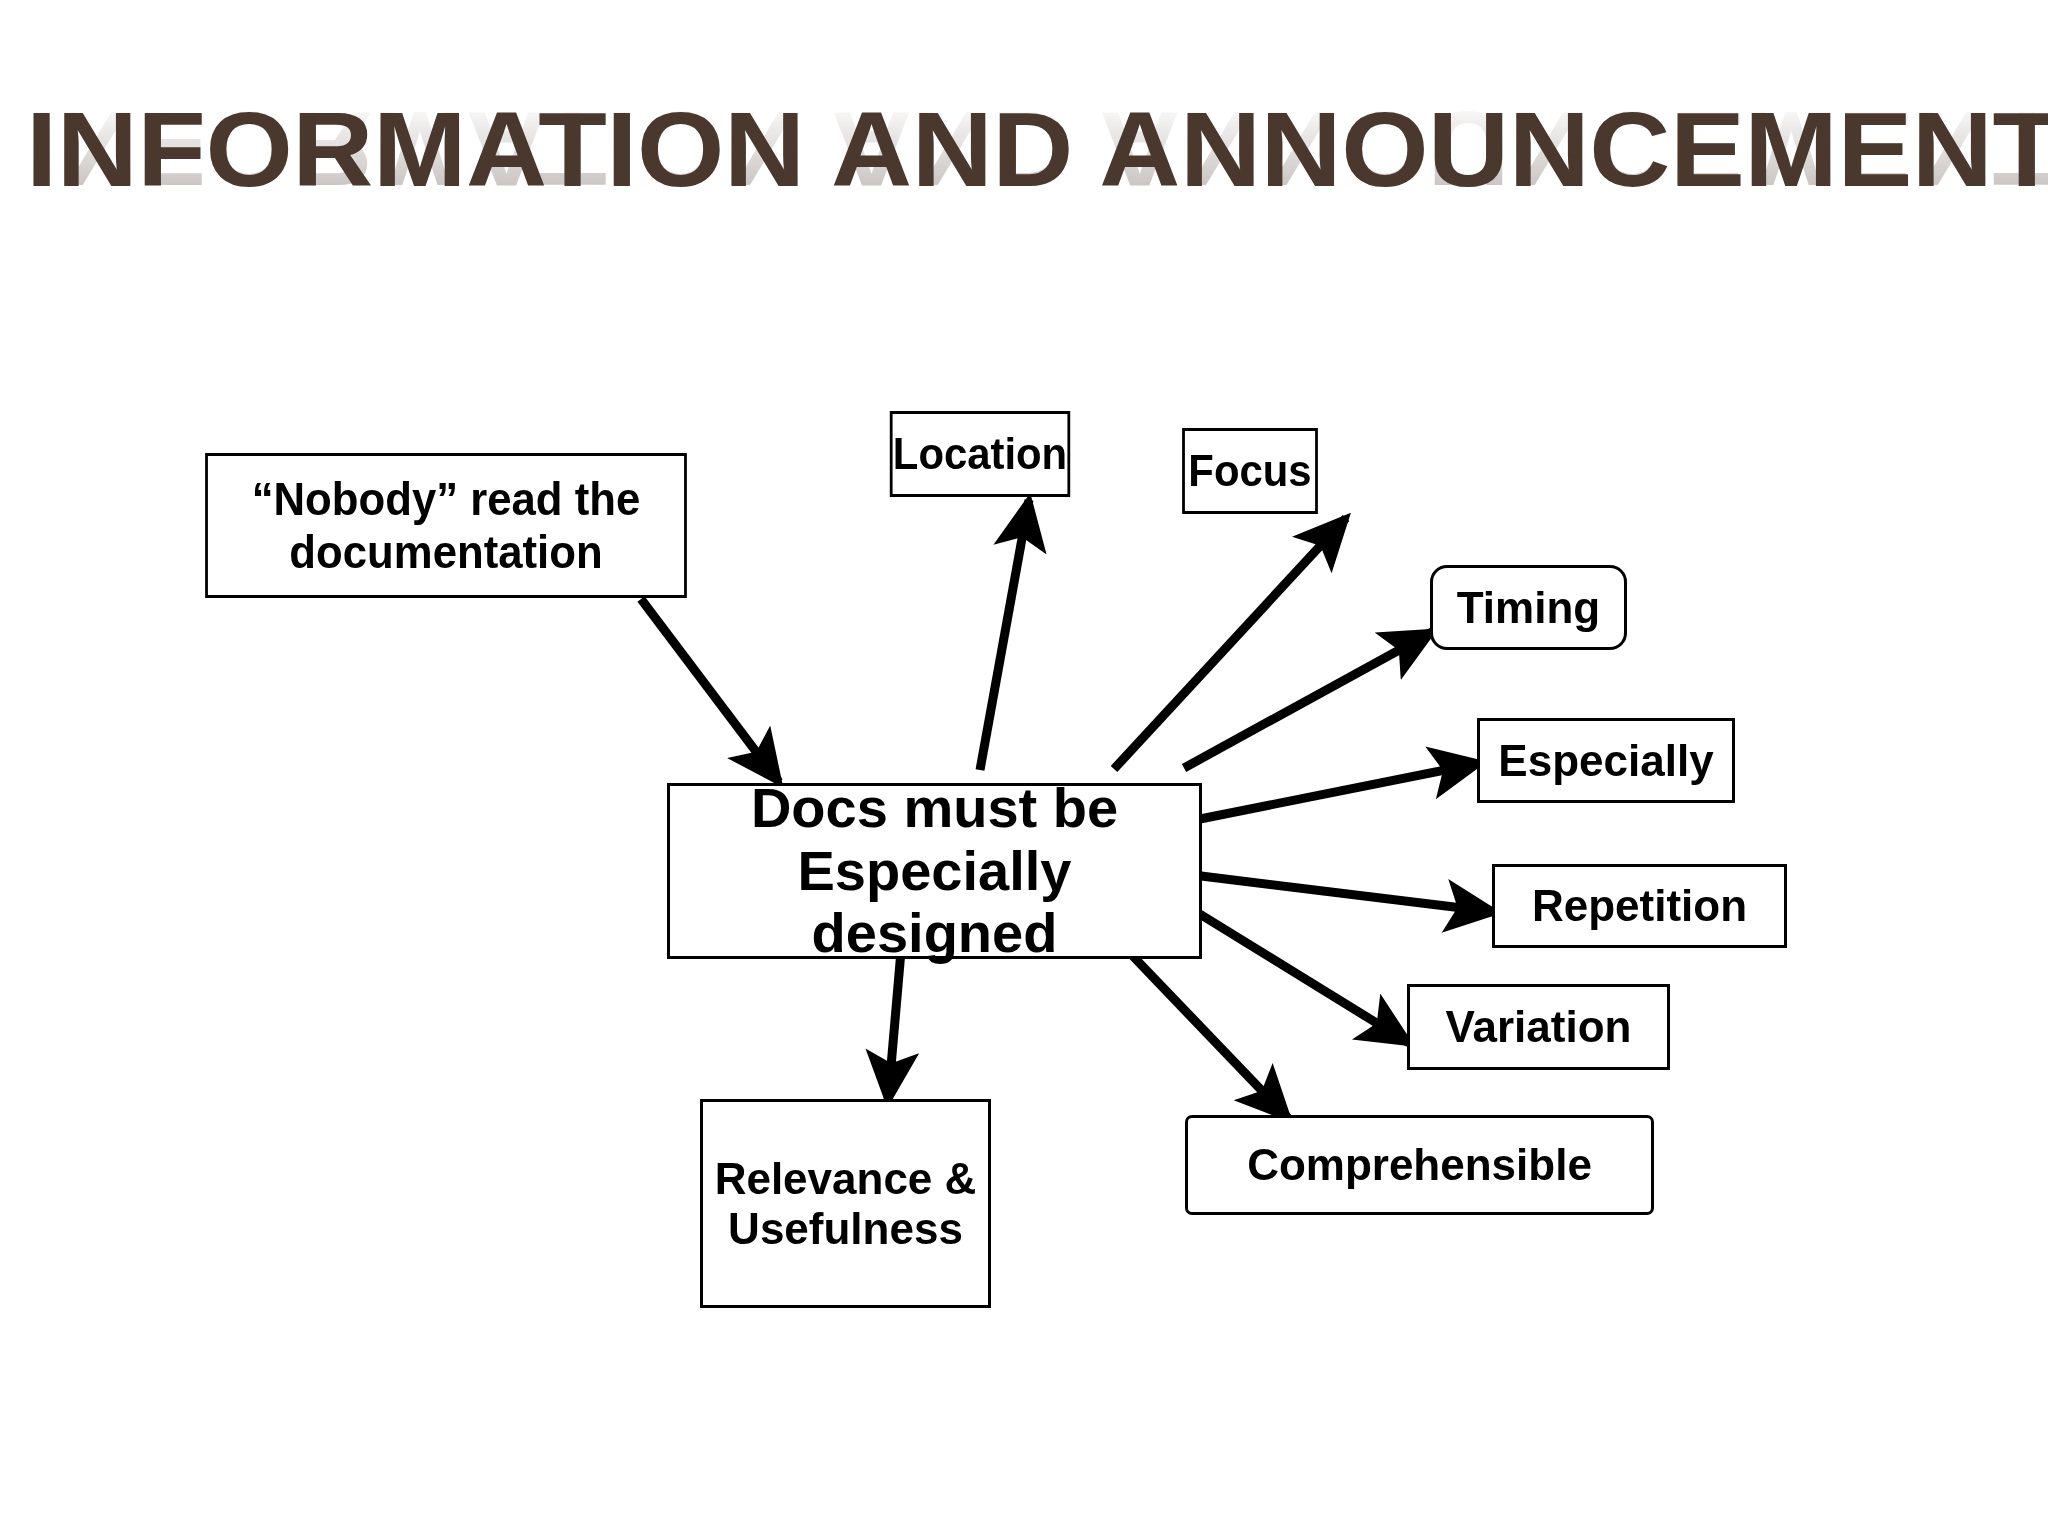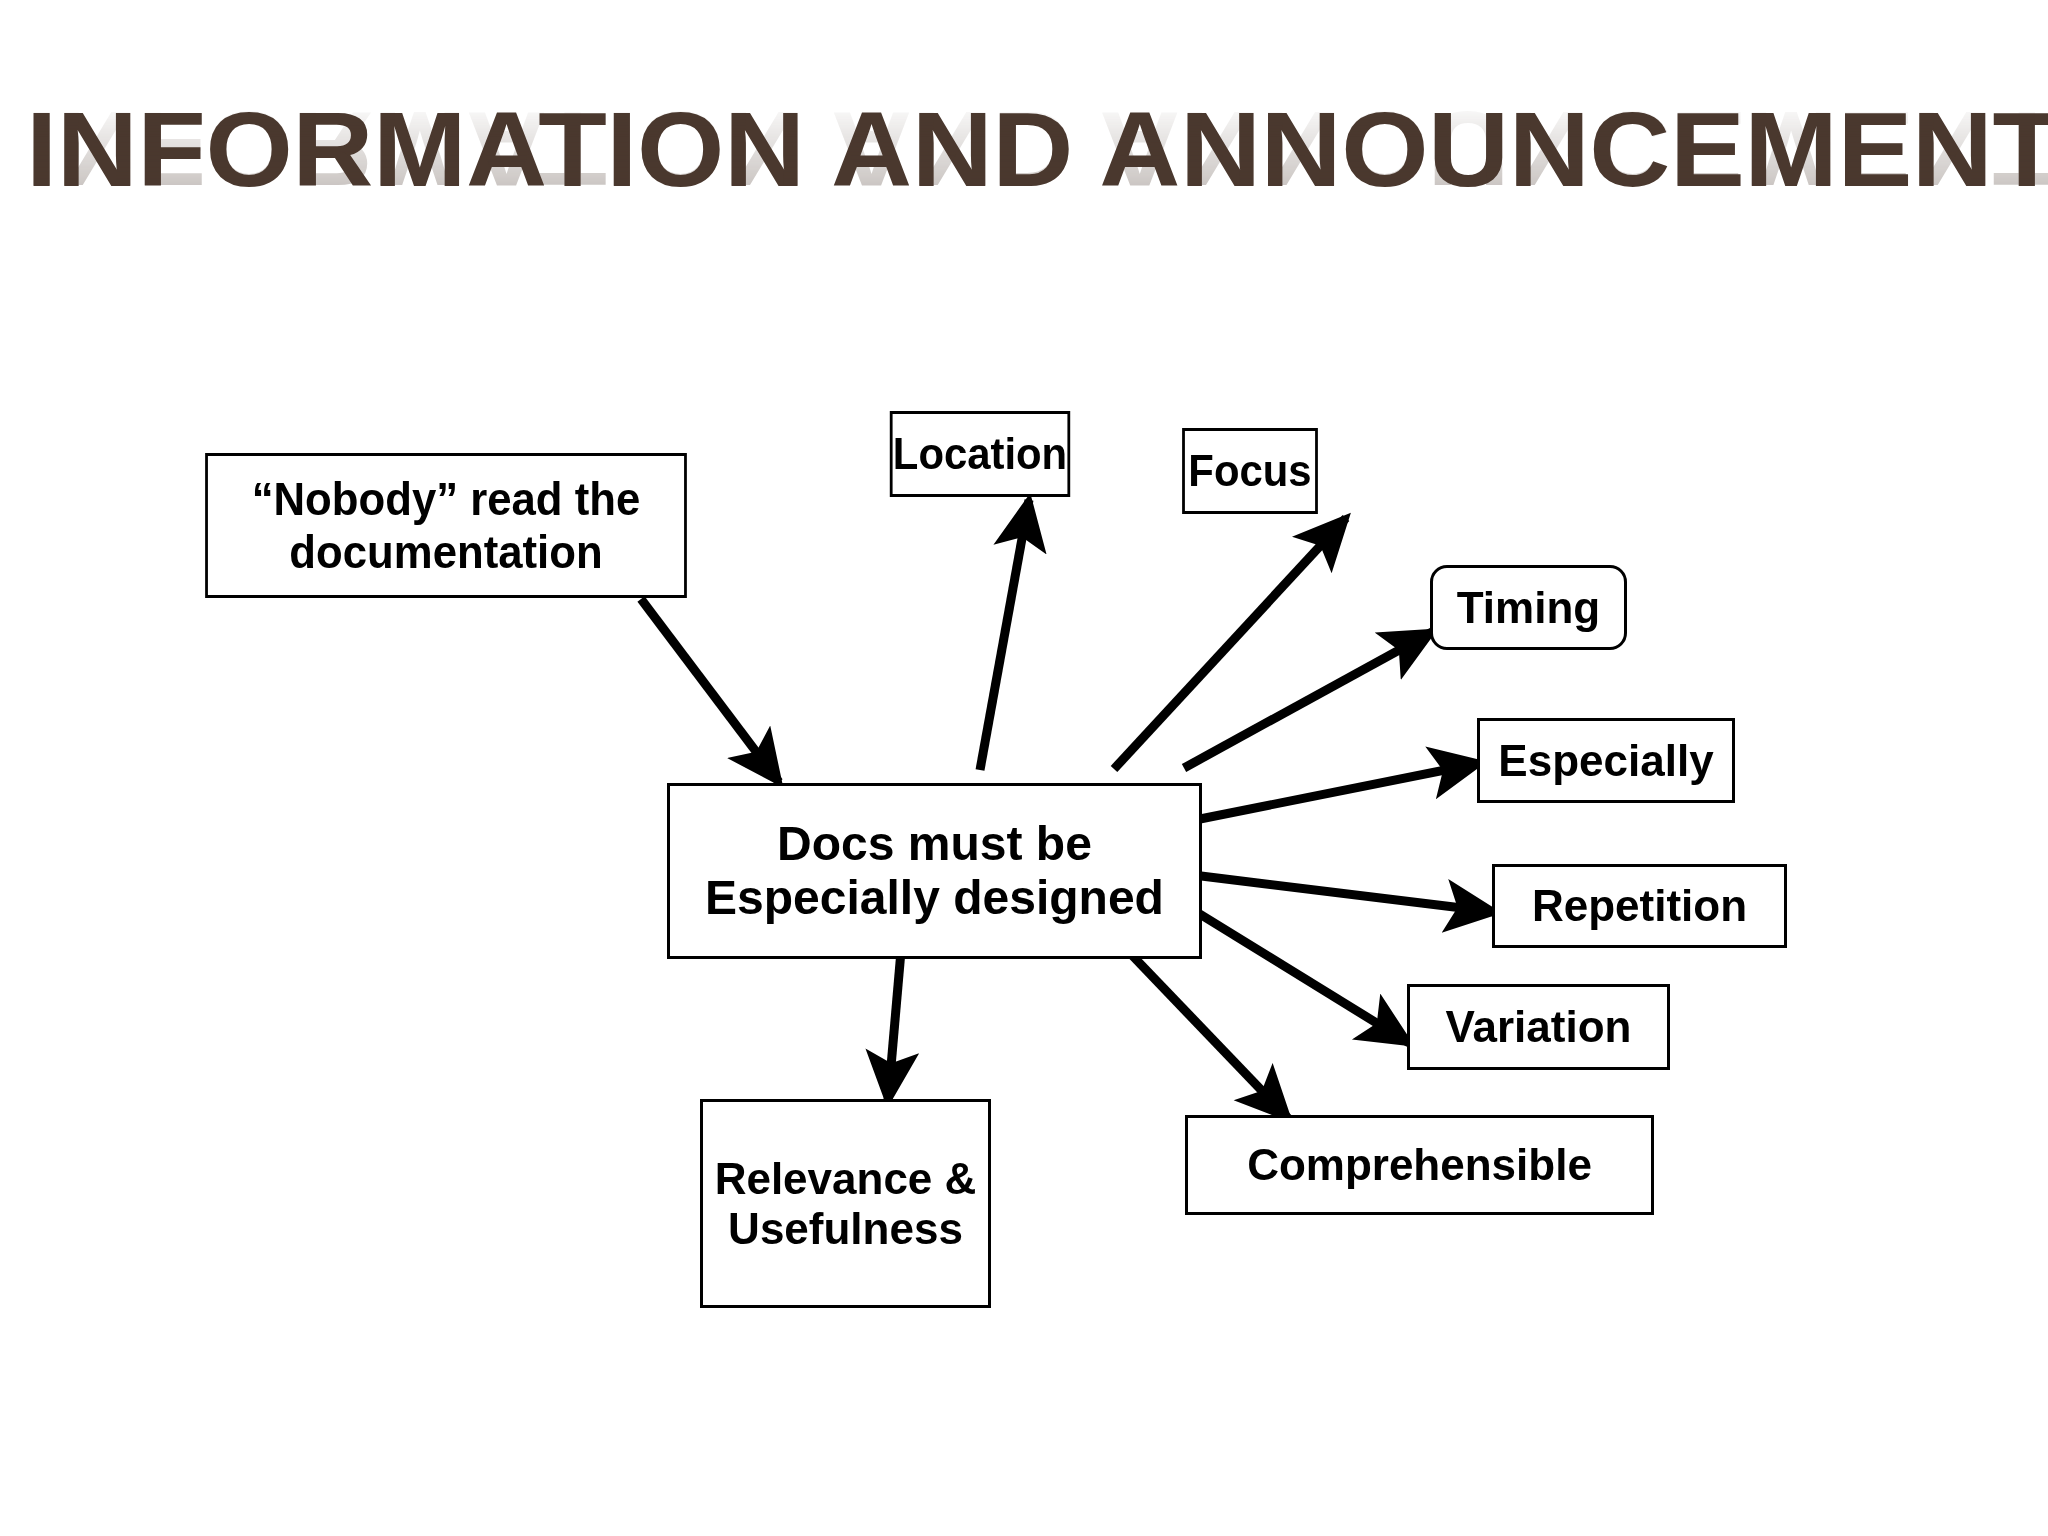--- a/index.html
+++ b/index.html
@@ -130,21 +130,21 @@
       <line x1="903" y1="928" x2="888" y2="1101" stroke="#000000" stroke-width="9" marker-end="url(#ah)"></line>
     </svg>
 
     <div class="node cond" style="left:187px; top:453px; width:518px; height:145px; font-size:47px;">
       <div>
         <div>“Nobody” read the</div>
         <div>documentation</div>
       </div>
     </div>
 
-    <div class="node wide" style="left:667px; top:783px; width:535px; height:176px; font-size:48px;">
+    <div class="node wide" style="left:667px; top:783px; width:535px; height:176px; font-size:56px;">
       <div>
         <div>Docs must be</div>
         <div>Especially designed</div>
       </div>
     </div>
 
     <div class="node cond" style="left:883px; top:411px; width:194px; height:86px; font-size:45px;">
       <span>Location</span>
     </div>
 
@@ -161,21 +161,21 @@
     </div>
 
     <div class="node wide" style="left:1492px; top:864px; width:295px; height:84px; font-size:44px;">
       <span>Repetition</span>
     </div>
 
     <div class="node wide" style="left:1407px; top:936px; width:263px; height:86px; font-size:44px;margin-top:48px;">
       <span>Variation</span>
     </div>
 
-    <div class="node wide" style="left:1185px; top:1115px; width:469px; height:100px; font-size:44px;">
+    <div class="node wide" style="left:1185px; top:1115px; width:469px; height:100px; font-size:44px;border-radius:7px;">
       <span>Comprehensible</span>
     </div>
 
     <div class="node wide" style="left:700px; top:1099px; width:291px; height:209px; font-size:44px;">
       <div>
         <div>Relevance &amp;</div>
         <div>Usefulness</div>
       </div>
     </div>
 

